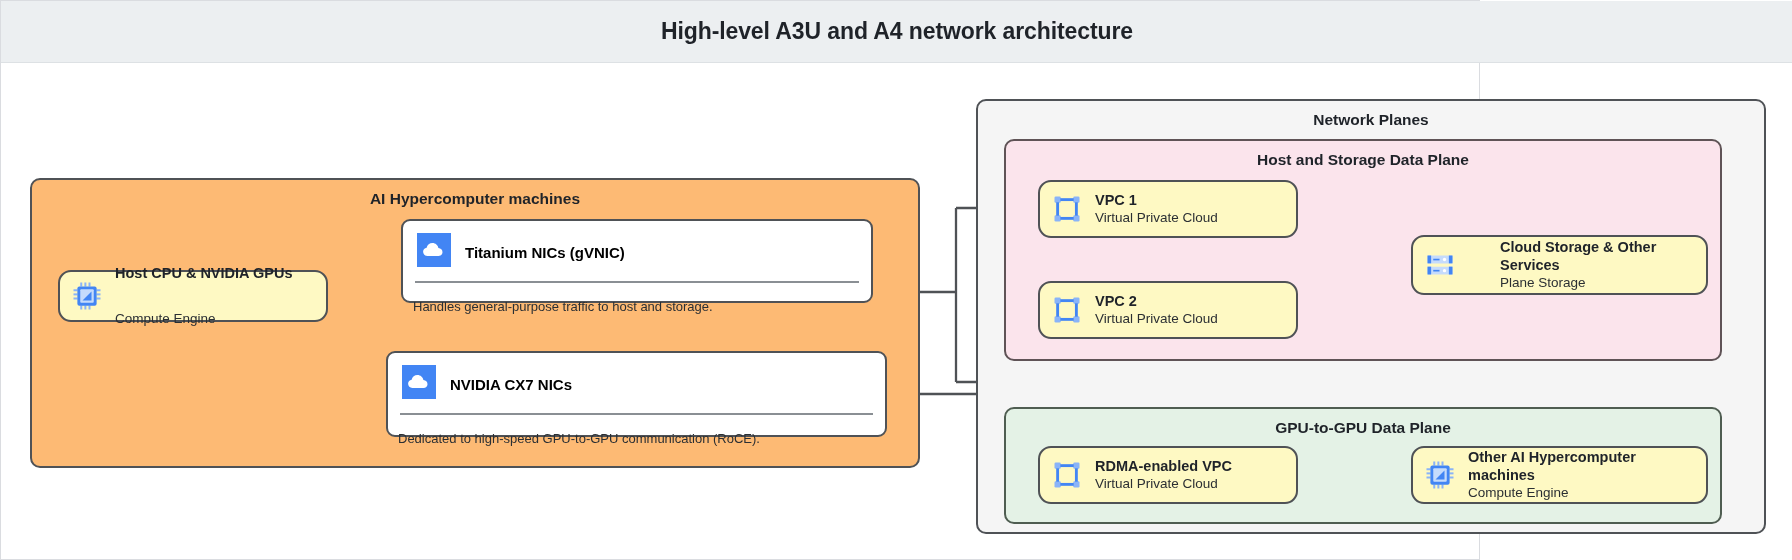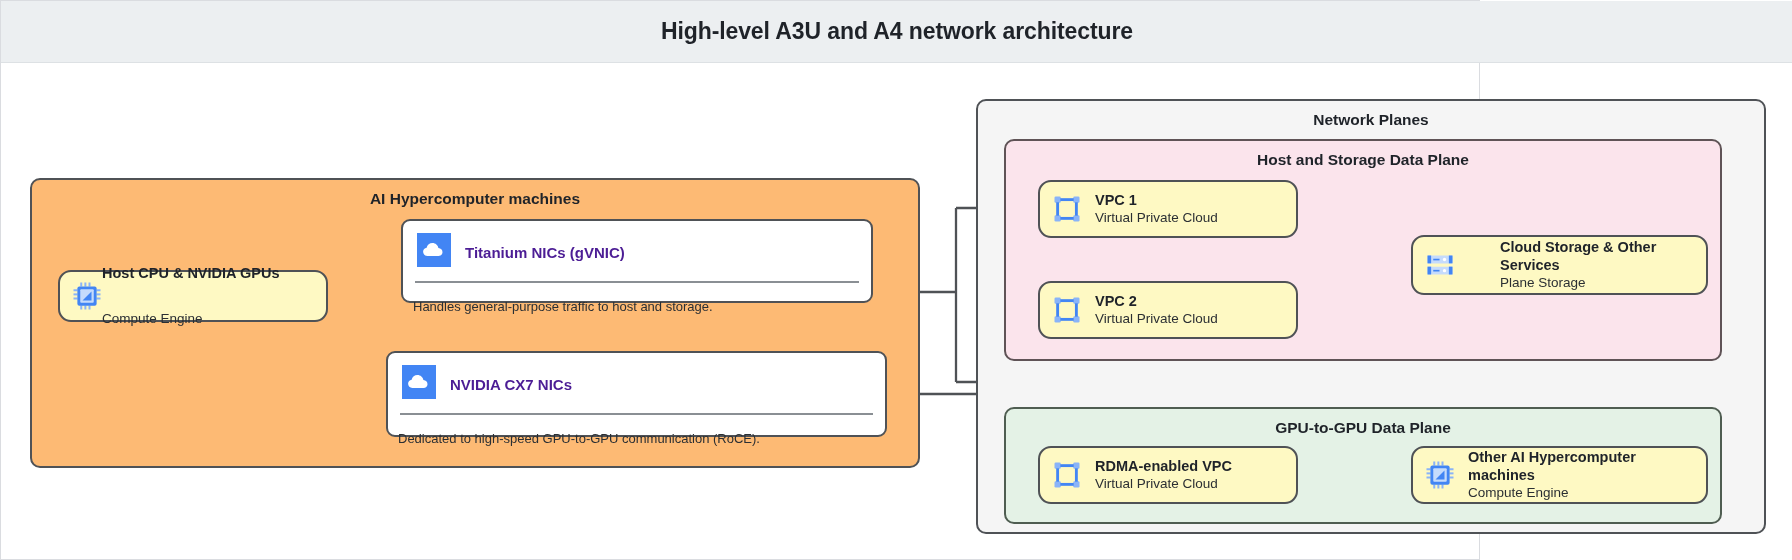--- a/index.html
+++ b/index.html
@@ -66,21 +66,21 @@
 
   
   .card {
     position: absolute;
     background: #ffffff;
     border: 2px solid #4f5256;
     border-radius: 9px;
   }
   .card-head { display: flex; align-items: center; padding: 12px 14px 10px 14px; }
   .card-head .card-title {
-    font-size: 15px; font-weight: bold; color: #4c1d95; margin-left: 14px;
+    font-size: 15px; font-weight: bold; color: #000000; margin-left: 14px;
   }
   .card-rule { height: 1.5px; background: #8a8f94; margin: 0 12px; }
   .card-caption {
     font-size: 13px; color: #2b2f33; text-align: left;
     padding: 16px 10px 0 10px;
   }
 
   
   .wires { position: absolute; left: 0; top: 0; width: 1792px; height: 497px; pointer-events: none; }
 </style>
@@ -140,21 +140,21 @@
             <rect x="1.2" y="13.2" width="3.2" height="1.6"></rect>
             <rect x="19.6" y="6.6" width="3.2" height="1.6"></rect>
             <rect x="19.6" y="9.9" width="3.2" height="1.6"></rect>
             <rect x="19.6" y="13.2" width="3.2" height="1.6"></rect>
           </g>
           <rect x="4.3" y="4.3" width="15.4" height="15.4" rx="1.6" fill="#4285f4"></rect>
           <rect x="6.6" y="6.6" width="10.8" height="10.8" rx="0.8" fill="#c5dbfc"></rect>
           <path d="M8.4,15.6 L15.6,8.4 L15.6,15.6 z" fill="#4285f4"></path>
         </svg>
       </div>
-      <div class="node-text" style="gap:28px;">
+      <div class="node-text" style="margin-left:13px;gap:28px;">
         <div class="node-title">Host CPU &amp; NVIDIA GPUs</div>
         <div class="node-sub">Compute Engine</div>
       </div>
     </div>
 
     <div class="card" style="left:400px; top:156px; width:472px; height:84px;">
       <div class="card-head">
         <span>
           <svg width="34" height="34" viewBox="0 0 24 24" xmlns="http://www.w3.org/2000/svg">
             <rect x="0" y="0" width="24" height="24" fill="#4285f4"></rect>

